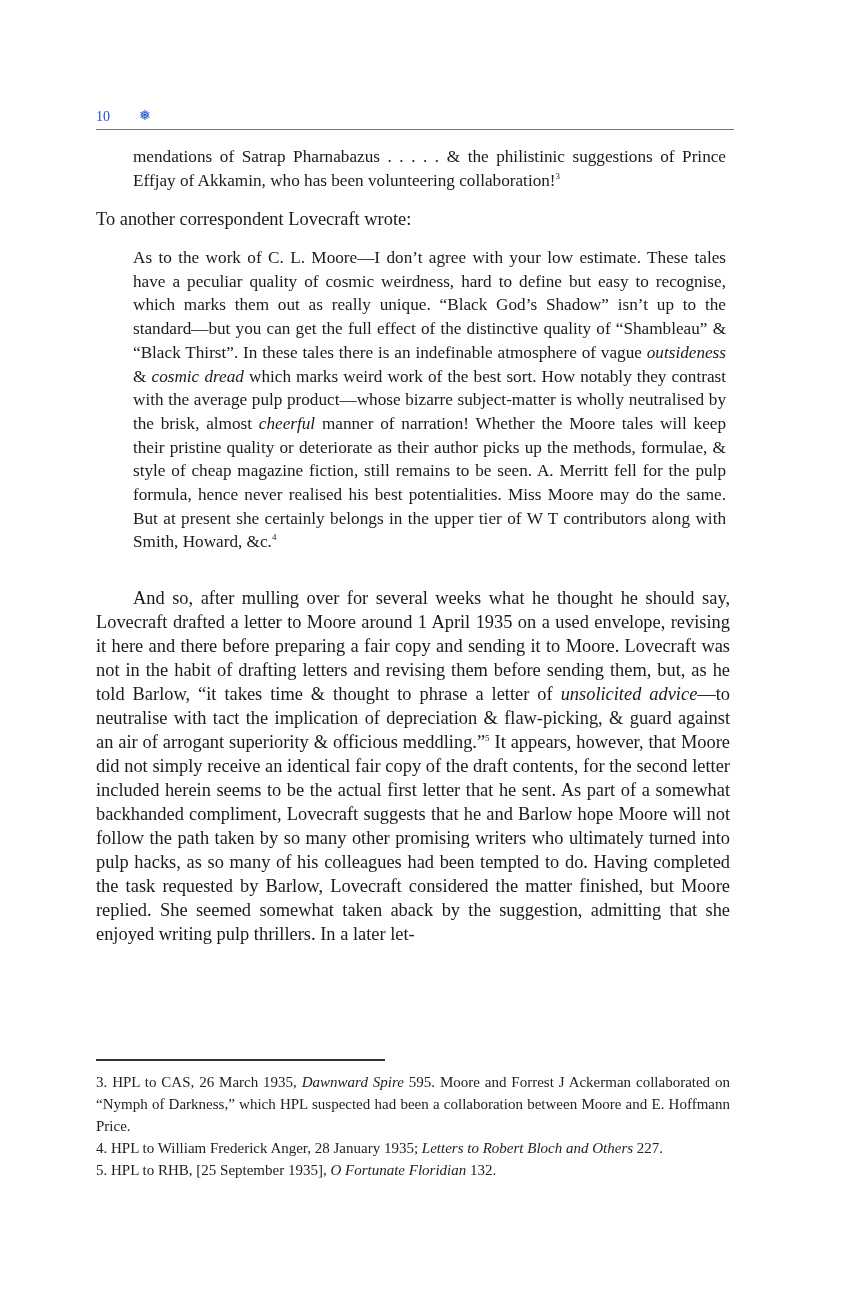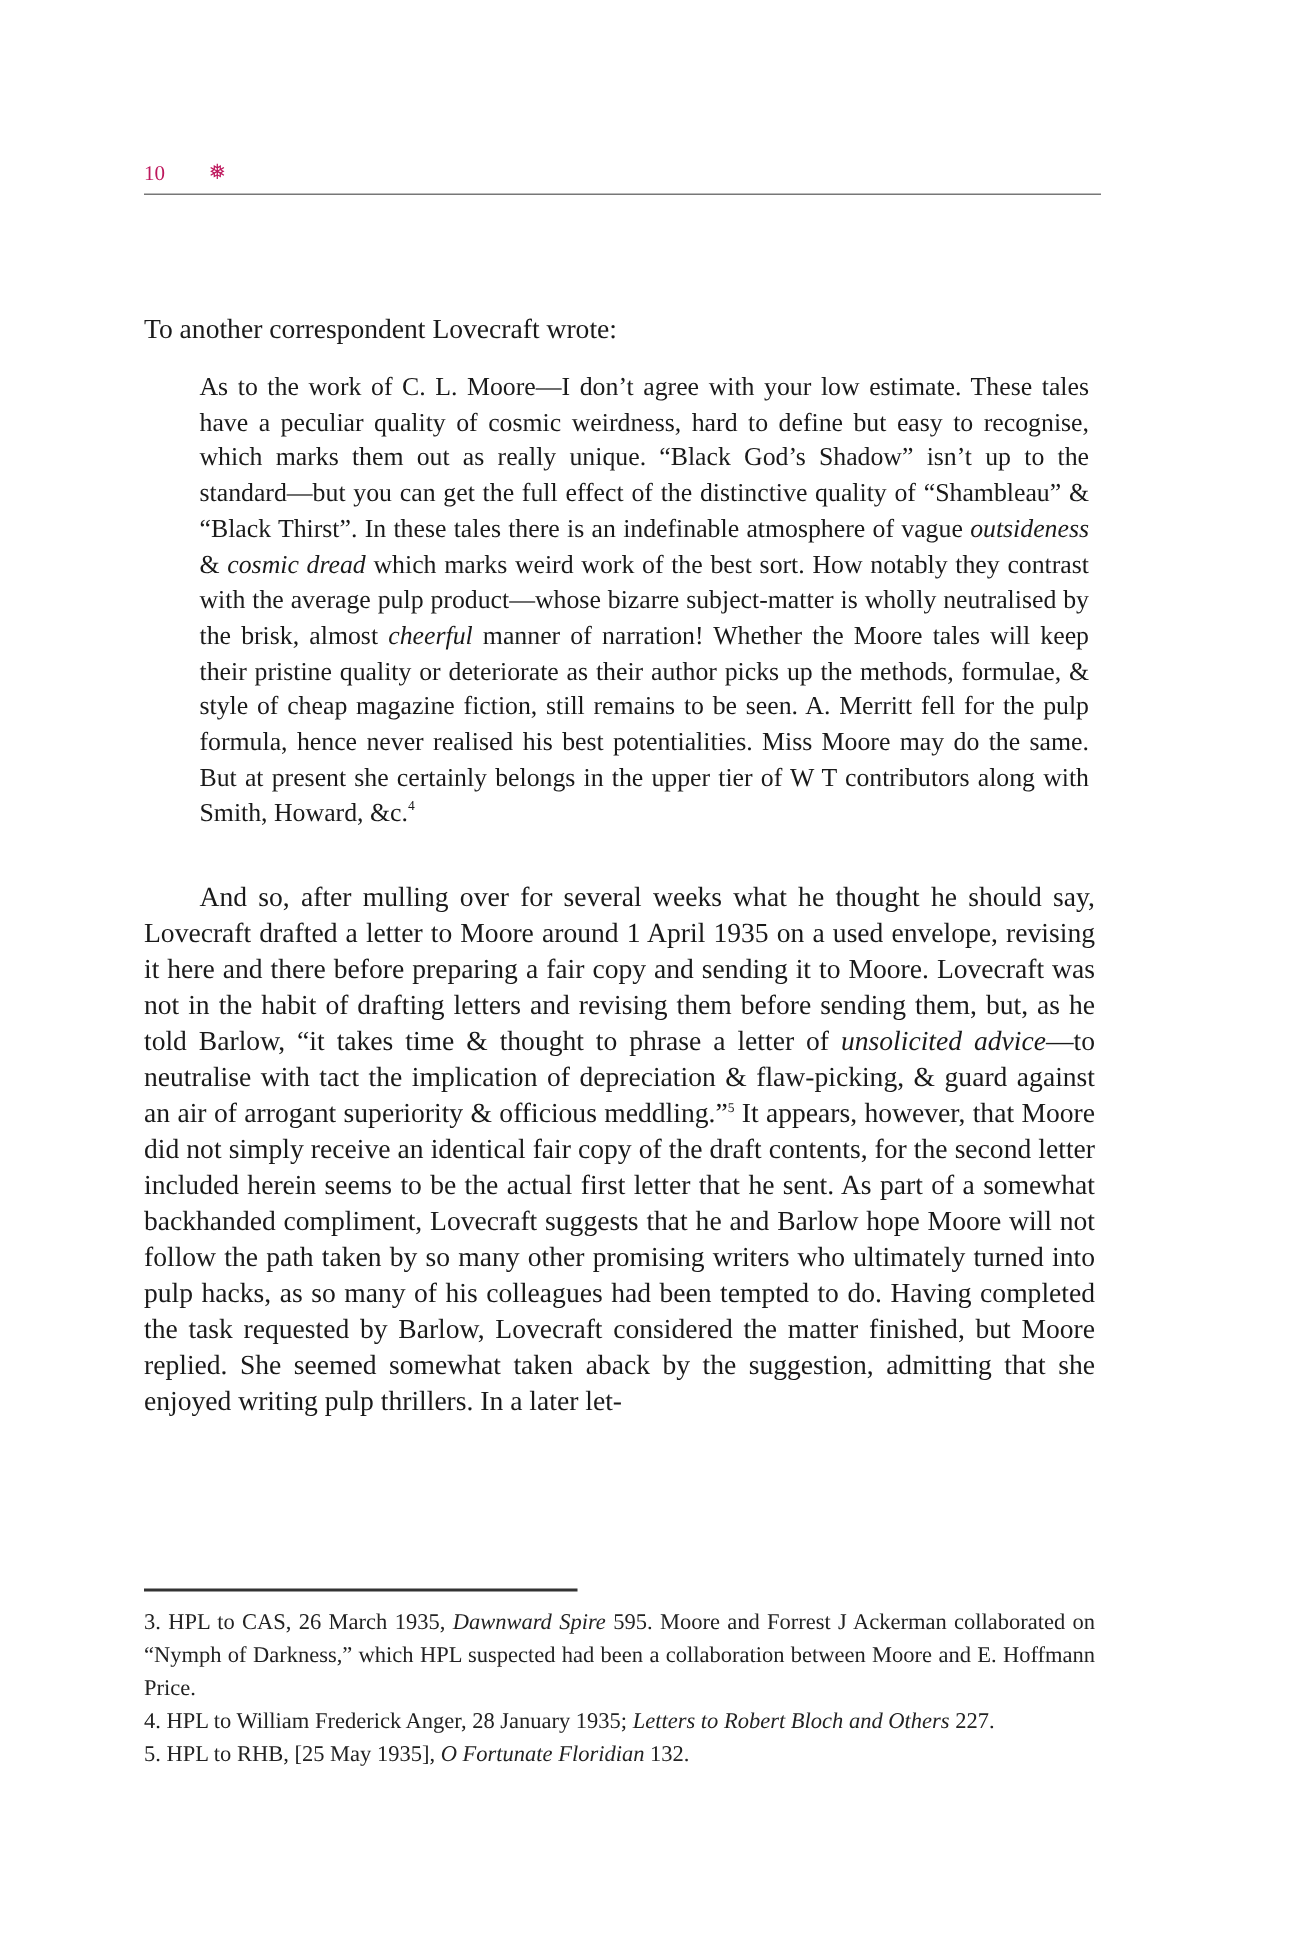--- a/index.html
+++ b/index.html
@@ -1,21 +1,21 @@
 <!DOCTYPE html>
 <html><head>
 <meta charset="utf-8">
 <style>
   html, body { margin: 0; padding: 0; background: #ffffff; }
   body { width: 862px; height: 1299px; position: relative; overflow: hidden;
          font-family: "Liberation Serif", "DejaVu Serif", serif; color: #1a1a1a; }
   .page { position: absolute; left: 0; top: 0; width: 862px; height: 1299px; }
 
   .running-head { position: absolute; left: 96px; top: 107px; width: 638px; height: 22px;
-                  font-size: 14px; line-height: 20px; color: #be185d; }
+                  font-size: 14px; line-height: 20px; color: #1d4ed8; }
   .running-head .folio { position: absolute; left: 0; top: 0; }
   .running-head .orn { position: absolute; left: 43px; top: -1px; font-size: 14px; }
   .running-head .title { position: absolute; left: 72px; top: 0; font-style: italic; }
   .head-rule { position: absolute; left: 96px; top: 129px; width: 638px; height: 1px; background: #777; }
 
   .block { position: absolute; text-align: justify; }
   .block p { margin: 0; }
   .quote { left: 133px; width: 593px; font-size: 17.2px; line-height: 23.7px; }
   .body-text { left: 96px; width: 634px; font-size: 18.4px; line-height: 24px; }
   .indent { text-indent: 37px; }
@@ -36,34 +36,37 @@
 <body>
 
 <div class="page">
 
   <div class="running-head">
     <span class="folio">10</span>
     <span class="orn">❅</span>
   </div>
   <div class="head-rule"></div>
 
+  <div class="block quote q1">
+    <p><span>mendations of Satrap Pharnabazus . . . . . &amp; the philistinic suggestions of Prince Effjay of Akkamin, who has been volunteering collaboration!</span><sup>3</sup></p>
+  </div>
 
   <div class="block body-text intro">
     <p>To another correspondent Lovecraft wrote:</p>
   </div>
 
   <div class="block quote q2">
     <p><span>As to the work of C. L. Moore—I don’t agree with your low estimate. These tales have a peculiar quality of cosmic weirdness, hard to define but easy to recognise, which marks them out as really unique. “Black God’s Shadow” isn’t up to the standard—but you can get the full effect of the distinctive quality of “Shambleau” &amp; “Black Thirst”. In these tales there is an indefinable atmosphere of vague </span><em>outsideness</em><span> &amp; </span><em>cosmic dread</em><span> which marks weird work of the best sort. How notably they contrast with the average pulp product—whose bizarre subject-matter is wholly neutralised by the brisk, almost </span><em>cheerful</em><span> manner of narration! Whether the Moore tales will keep their pristine quality or deteriorate as their author picks up the methods, formulae, &amp; style of cheap magazine fiction, still remains to be seen. A. Merritt fell for the pulp formula, hence never realised his best potentialities. Miss Moore may do the same. But at present she certainly belongs in the upper tier of W T contributors along with Smith, Howard, &amp;c.</span><sup>4</sup></p>
   </div>
 
   <div class="block body-text b1">
     <p class="indent"><span>And so, after mulling over for several weeks what he thought he should say, Lovecraft drafted a letter to Moore around 1 April 1935 on a used envelope, revising it here and there before preparing a fair copy and sending it to Moore. Lovecraft was not in the habit of drafting letters and revising them before sending them, but, as he told Barlow, “it takes time &amp; thought to phrase a letter of </span><em>unsolicited advice</em><span>—to neutralise with tact the implication of depreciation &amp; flaw-picking, &amp; guard against an air of arrogant superiority &amp; officious meddling.”</span><sup>5</sup><span> It appears, however, that Moore did not simply receive an identical fair copy of the draft contents, for the second letter included herein seems to be the actual first letter that he sent. As part of a somewhat backhanded compliment, Lovecraft suggests that he and Barlow hope Moore will not follow the path taken by so many other promising writers who ultimately turned into pulp hacks, as so many of his colleagues had been tempted to do. Having completed the task requested by Barlow, Lovecraft considered the matter finished, but Moore replied. She seemed somewhat taken aback by the suggestion, admitting that she enjoyed writing pulp thrillers. In a later let-</span></p>
   </div>
 
   <div class="fn-rule"></div>
 
   <div class="footnotes">
     <p><span>3. HPL to CAS, 26 March 1935, </span><em>Dawnward Spire</em><span> 595. Moore and Forrest J Ackerman collaborated on “Nymph of Darkness,” which HPL suspected had been a collaboration between Moore and E. Hoffmann Price.</span></p>
     <p><span>4. HPL to William Frederick Anger, 28 January 1935; </span><em>Letters to Robert Bloch and Others</em><span> 227.</span></p>
-    <p><span>5. HPL to RHB, [25 May 1935], </span><em>O Fortunate Floridian</em><span> 132.</span></p>
+    <p><span>5. HPL to RHB, [25 September 1935], </span><em>O Fortunate Floridian</em><span> 132.</span></p>
   </div>
 
 </div>
 
 </body></html>

